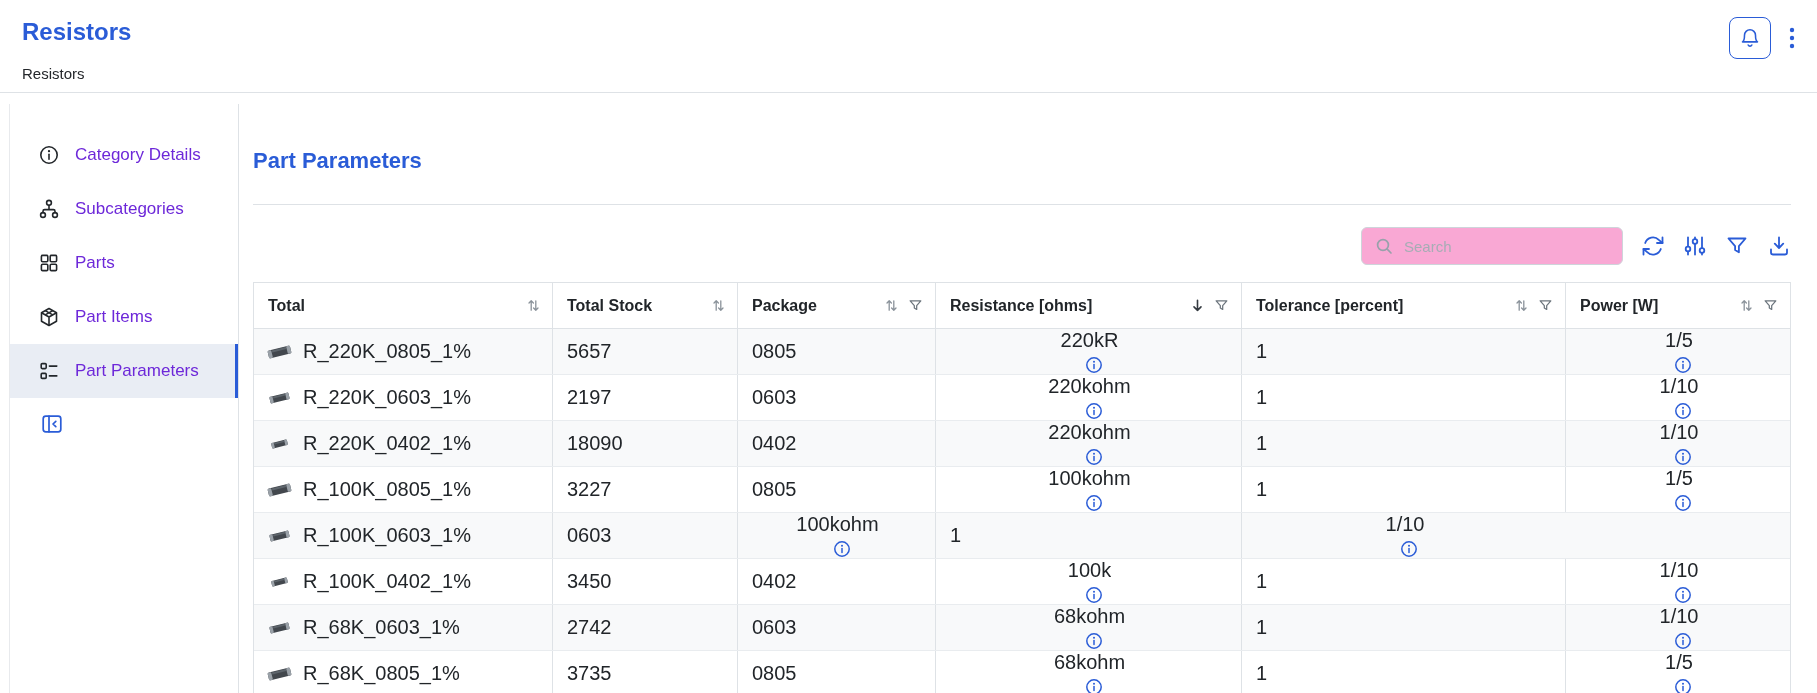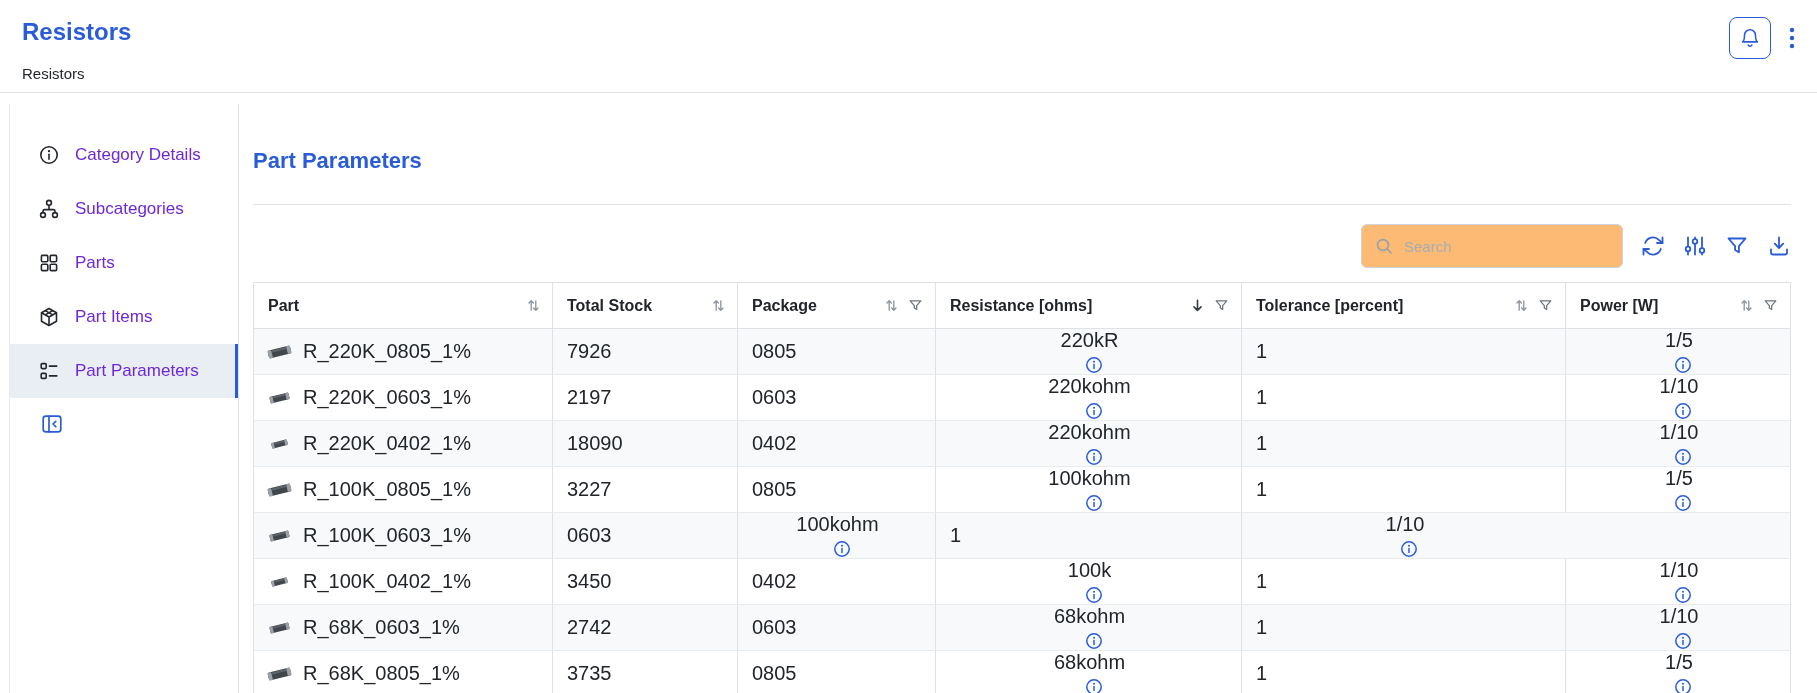--- a/index.html
+++ b/index.html
@@ -37,22 +37,22 @@
   .side-icon{width:22px;height:22px;display:inline-flex;align-items:center;justify-content:center;color:#23272b;}
   .side-label{white-space:nowrap;}
   .collapse-btn{margin:14px 0 0 30px;background:none;border:none;padding:0;cursor:pointer;color:var(--accent);display:flex;}
 
   
   .main{flex:1;padding:44px 26px 0 14px;min-width:0;}
   .section-title{margin:0;font-size:22px;font-weight:700;color:var(--accent);}
   .divider{border:none;border-top:1px solid var(--border);margin:30px 0 0;}
 
   .toolbar{margin-top:20px;display:flex;justify-content:flex-end;align-items:center;gap:18px;height:42px;}
-  .searchbox{display:flex;align-items:center;width:262px;height:44px;border:1px solid #ced4da;border-radius:6px;
-    padding:0 10px 0 12px;gap:8px;background:#fdba74;}
+  .searchbox{display:flex;align-items:center;width:262px;height:38px;border:1px solid #ced4da;border-radius:6px;
+    padding:0 10px 0 12px;gap:8px;background:#f9a8d4;}
   .searchbox input{border:none;outline:none;flex:1;min-width:0;font-size:15px;font-family:inherit;color:var(--text);background:transparent;}
   .searchbox input::placeholder{color:#a6adb5;}
   .tool-btn{background:none;border:none;padding:0;cursor:pointer;display:flex;color:var(--accent);}
 
   
   .table{margin-top:15px;border:1px solid var(--border);border-bottom:none;width:100%;}
   .thead,.tr{display:grid;grid-template-columns:299px 185px 198px 306px 324px 1fr;}
   .thead{height:46px;border-bottom:1px solid var(--border);background:#fff;}
   .th{display:flex;align-items:center;gap:8px;padding:0 12px 0 14px;font-weight:700;font-size:16px;
     border-right:1px solid var(--border);cursor:pointer;}
@@ -209,21 +209,21 @@
             <path d="M12 3.5v10M7.8 9.7l4.2 4.3 4.2-4.3"></path>
             <path d="M4 15.5v3a2 2 0 0 0 2 2h12a2 2 0 0 0 2-2v-3"></path>
           </svg>
         </span>
       </button>
     </div>
 
     <div class="table">
       <div class="thead" id="thead">
   <div class="th">
-    <span class="th-label">Part</span>
+    <span class="th-label">Total</span>
     <span class="th-icons">
       <span class="sort-icon">
         <svg class="sort-both" width="13" height="15" viewBox="0 0 13 15" fill="none" stroke="#8a929a" stroke-width="1.3" stroke-linecap="round" stroke-linejoin="round">
           <path d="M4.2 12.2V2.8M4.2 2.8 2 5M4.2 2.8 6.4 5"></path>
           <path d="M8.8 2.8v9.4M8.8 12.2 6.6 10M8.8 12.2 11 10"></path>
         </svg>
 
       </span>
 
     </span>
@@ -321,21 +321,21 @@
         <svg width="27" height="16" viewBox="0 0 27 16" style="transform: rotate(-14deg) scale(1);">
           <rect x="2" y="4" width="23" height="8" rx="1.5" fill="#42474d"></rect>
           <rect x="2" y="4" width="3.8" height="8" rx="1" fill="#9aa1a8"></rect>
           <rect x="21.2" y="4" width="3.8" height="8" rx="1" fill="#9aa1a8"></rect>
           <rect x="6.4" y="4.6" width="14.4" height="2.2" fill="#5d646b"></rect>
         </svg>
       </span>
       <span class="cell-text">R_220K_0805_1%</span>
     </div>
     <div class="td">
-      <span class="cell-text">7926</span>
+      <span class="cell-text">5657</span>
     </div>
     <div class="td">
       <span class="cell-text">0805</span>
     </div>
     <div class="td td-flex">
       <span class="cell-text">220kR</span>
       <span class="info-btn">
         <svg width="18" height="18" viewBox="0 0 18 18" fill="none" stroke="currentColor" stroke-width="1.5" stroke-linecap="round">
           <circle cx="9" cy="9" r="7.2"></circle>
                   <line x1="9" y1="8.4" x2="9" y2="12.6"></line>

